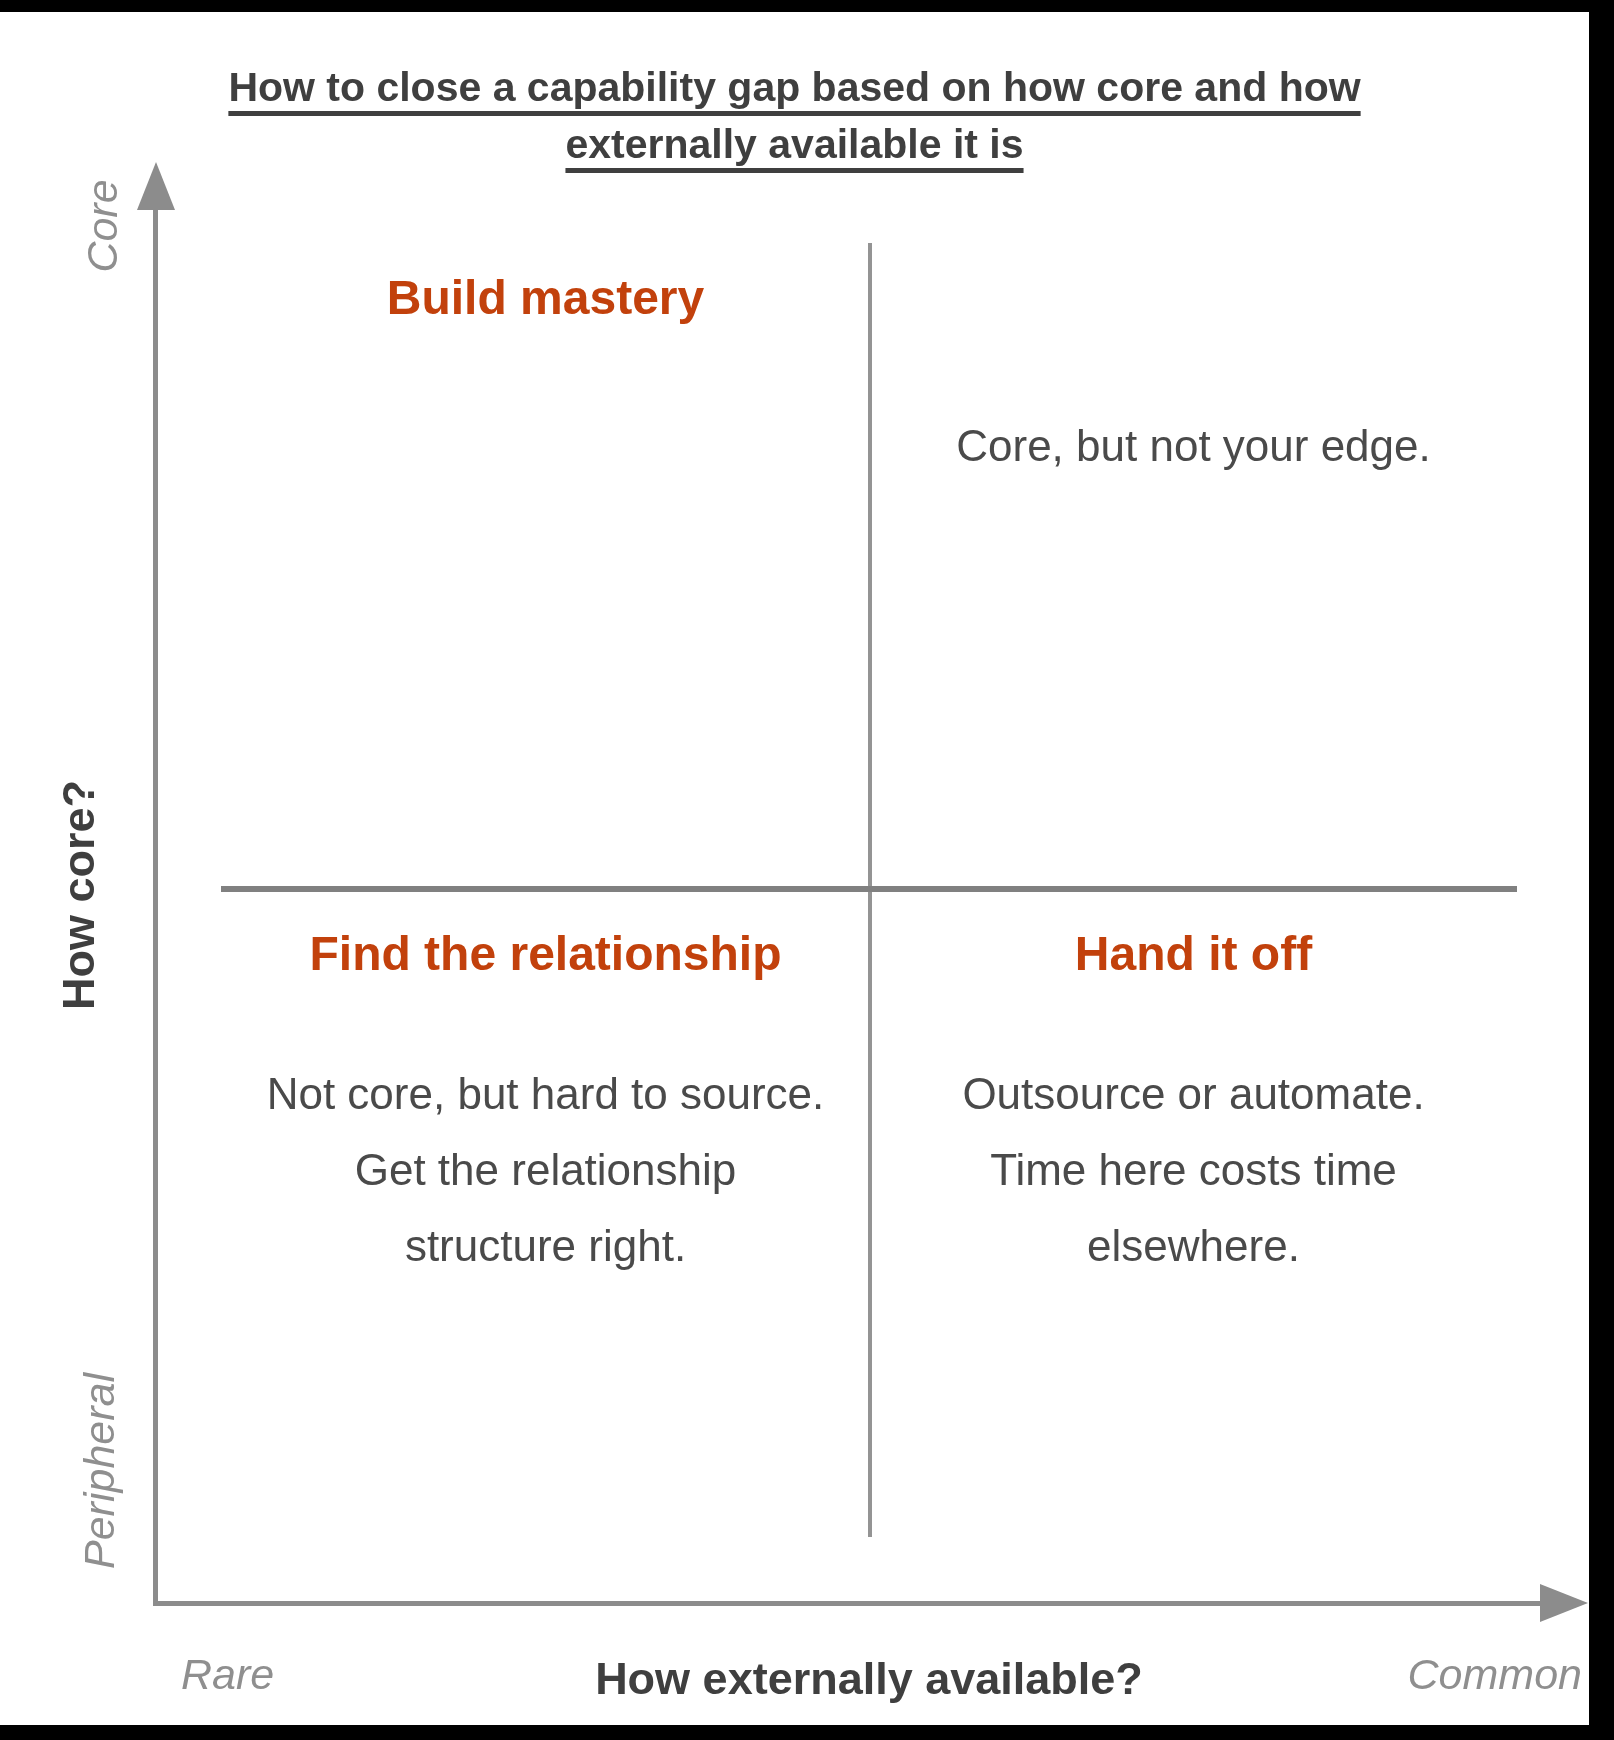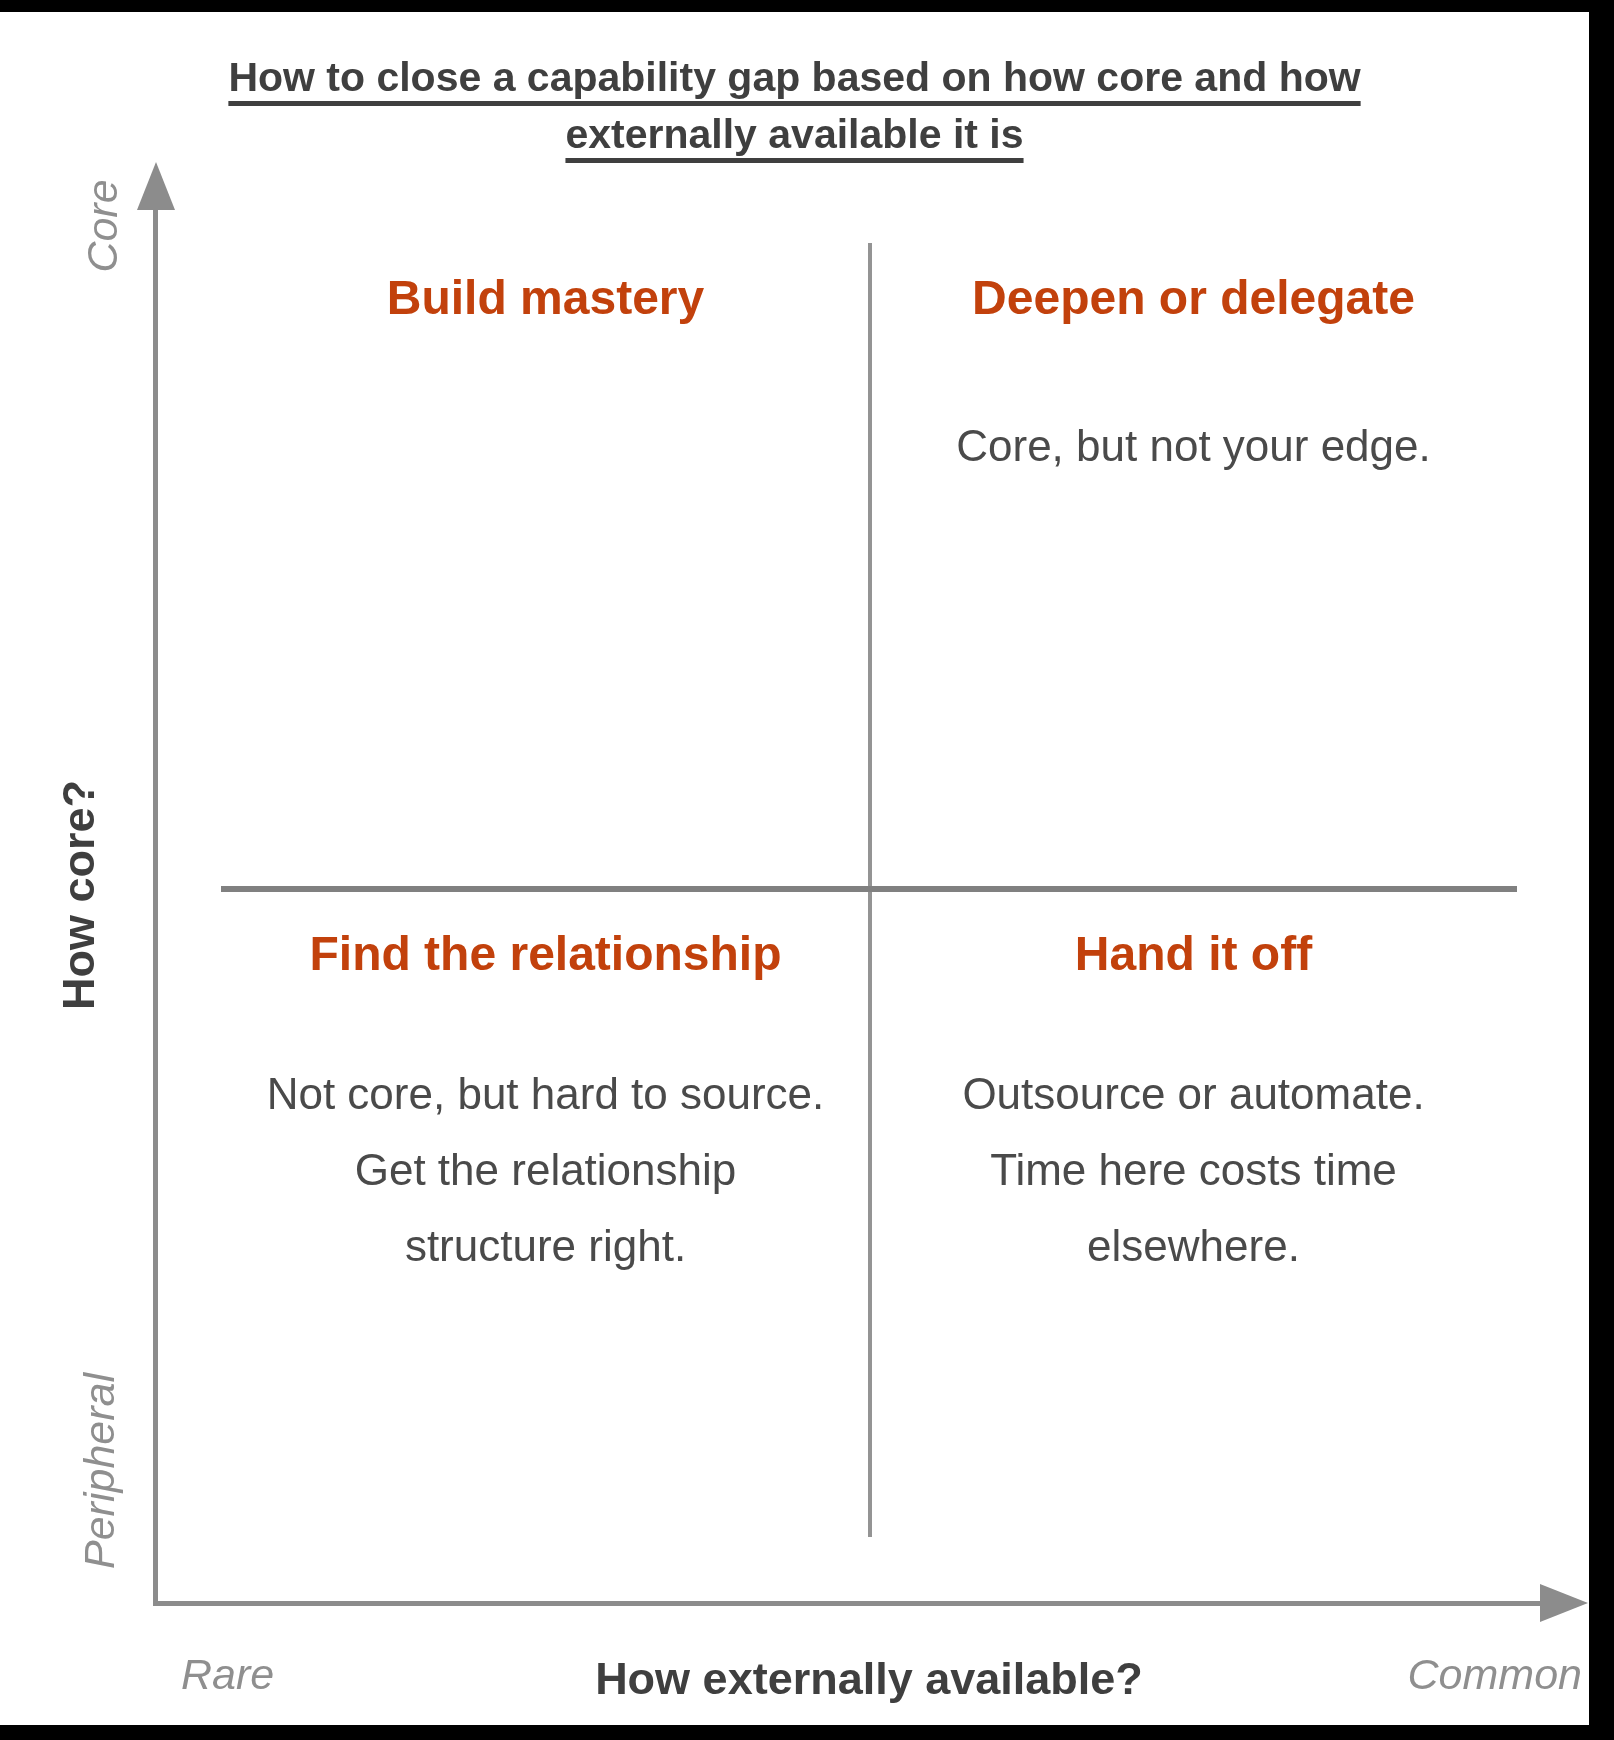--- a/index.html
+++ b/index.html
@@ -11,21 +11,21 @@
     font-family:"Liberation Sans", sans-serif;
     color:#3f3f3f;
   }
   
   .bar-top{position:absolute;left:0;top:0;width:1614px;height:12px;background:#000;}
   .bar-right{position:absolute;left:1589px;top:0;width:25px;height:1740px;background:#000;}
   .bar-bottom{position:absolute;left:0;top:1725px;width:1614px;height:15px;background:#000;}
 
   
   .title{
-    position:absolute;left:0;top:22px;width:1589px;
+    position:absolute;left:0;top:32px;width:1589px;
     text-align:center;font-weight:bold;font-size:41px;line-height:57px;
     color:#3f3f3f;
   }
   .title-line{
     display:block;
     text-decoration:underline;
     text-decoration-thickness:5px;
     text-underline-offset:10px;
   }
 
@@ -106,21 +106,20 @@
   <div class="rot end-label core-label">Core</div>
   <div class="rot end-label peripheral-label">Peripheral</div>
   <div class="rot y-axis-title">How core?</div>
 
   <div class="rare-label">Rare</div>
   <div class="common-label">Common</div>
   <div class="x-axis-title">How externally available?</div>
 
   <div class="q-heading cell-left row-top">Build mastery</div>
 
-  <div class="q-heading cell-right row-top">Deepen or delegate</div>
   <div class="q-body cell-right row-top">
     <div>Core, but not your edge.</div>
   </div>
 
   <div class="q-heading cell-left row-bottom">Find the relationship</div>
   <div class="q-body cell-left row-bottom">
     <div>Not core, but hard to source.</div>
     <div>Get the relationship</div>
     <div>structure right.</div>
   </div>

